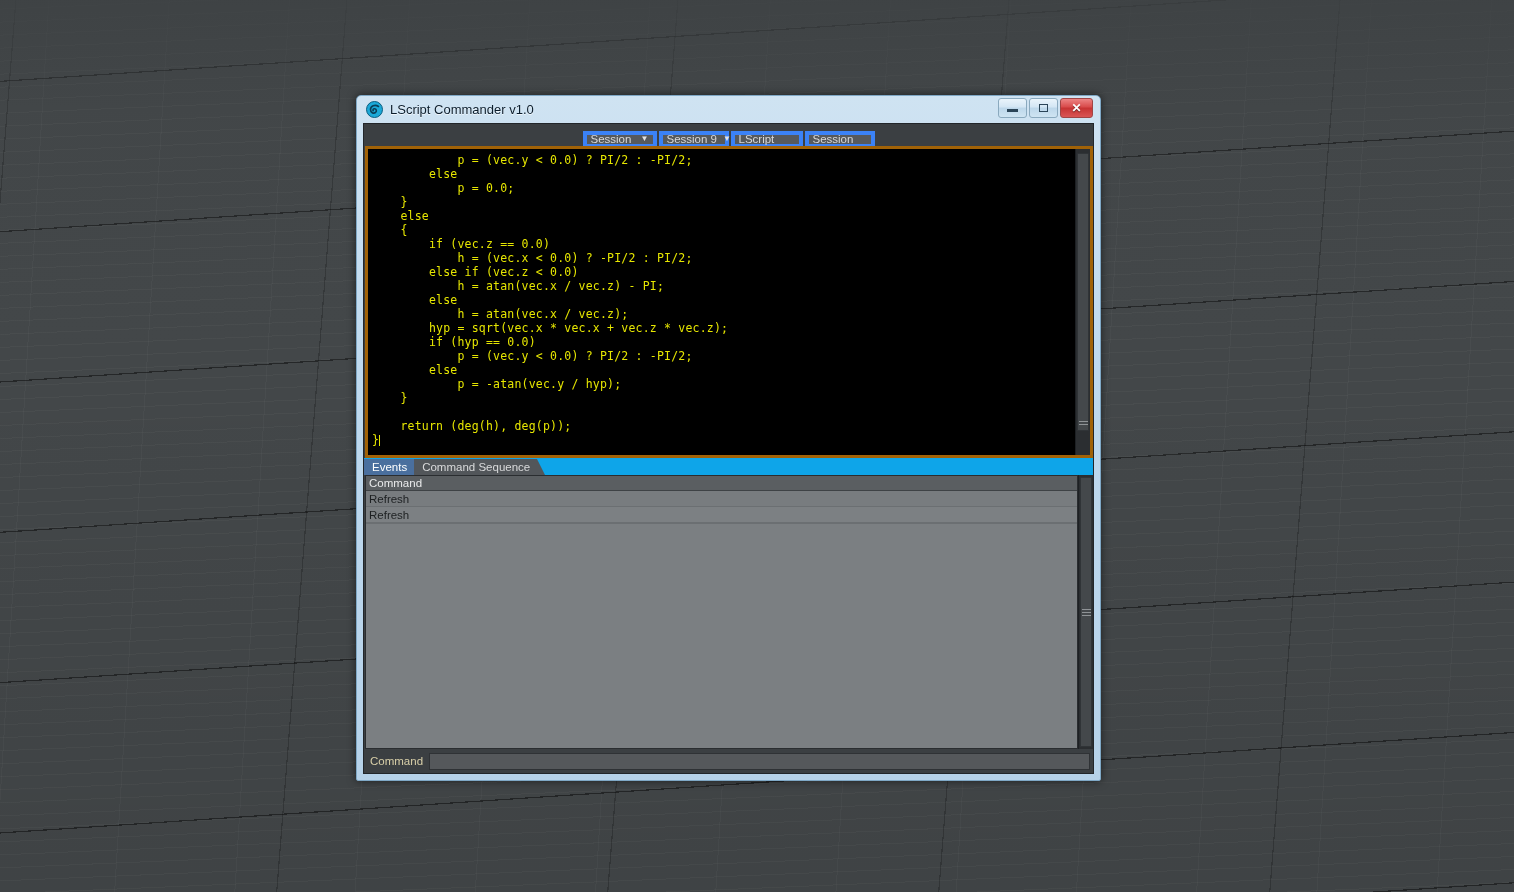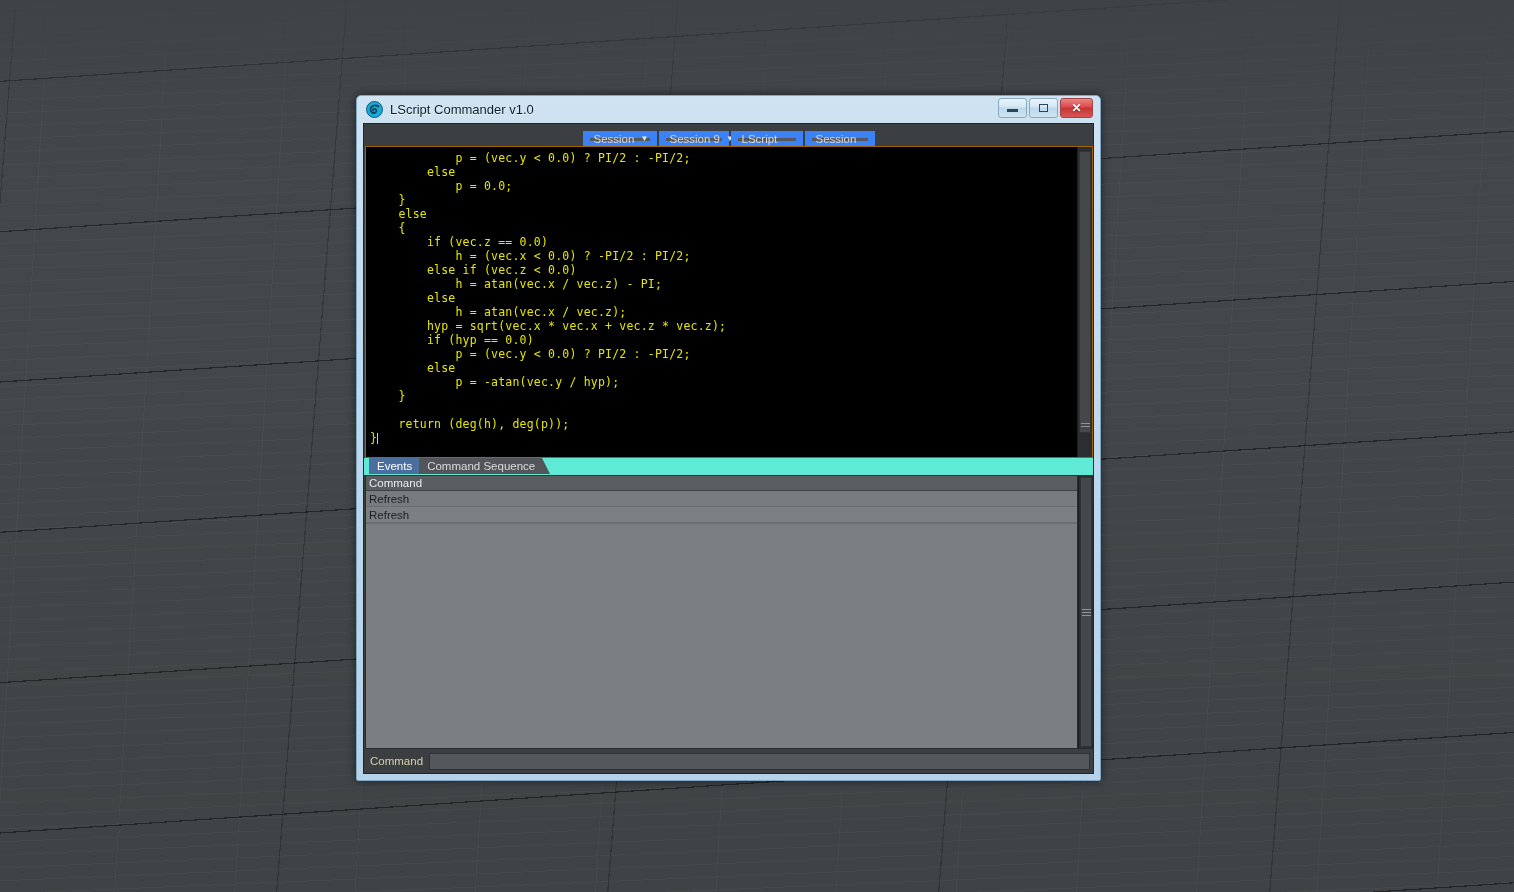--- a/index.html
+++ b/index.html
@@ -133,21 +133,21 @@
   #toolbar {
     height: 22px;
     flex: 0 0 22px;
     display: flex; align-items: center; justify-content: center;
     gap: 2px;
     background: #3b3f42;
   }
   .tb-ctl {
     height: 17px;
     background: #56595c;
-    border: 7px solid #3b82f6;
+    border: 4px solid #3b82f6;
     color: #d8d9da;
     font-size: 11.5px;
     display: flex; align-items: center;
     padding: 0 4px;
     white-space: nowrap;
     margin-top: 8px;
   }
   .tb-ctl.select { justify-content: space-between; gap: 6px; }
   .tb-ctl .chev {
     font-size: 8px; line-height: 1; color: #e2e3e4; padding-bottom: 1px;
@@ -156,21 +156,21 @@
   .w-session1 { width: 70px; }
   .w-execute  { width: 72px; }
   .w-install  { width: 70px; }
 
   
   #editor-wrap {
     display: flex;
     margin: 0 0 0 1px;
     flex: 0 0 312px;
     background: #000;
-    border: 1px solid #a16207;
+    border: 3px solid #a16207;
   }
   #code {
     flex: 1 1 auto;
     background: #000;
     color: #e6e600;
     font-family: "DejaVu Sans Mono", "Liberation Mono", monospace;
     font-size: 11.5px;
     line-height: 14px;
     padding: 4px 0 0 4px;
     white-space: pre;
@@ -205,23 +205,22 @@
     background: #8f9396;
   }
 
   
   #editor-scroll .thumb { top: 4px; bottom: 24px; }
   #editor-scroll .thumb .grip { position: absolute; bottom: 3px; }
 
   
   #tabs {
     flex: 0 0 17px;
-    display: flex; align-items: flex-start;
-    padding-left: 5px;
-    background: #5eead4;
+    display: flex; align-items: center;
+    background: #0ea5e9;
     position: relative;
   }
   .tab {
     height: 16px;
     display: flex; align-items: center;
     font-size: 11.5px;
     color: #d9dadb;
     padding: 0 7px 0 8px;
     position: relative;
     white-space: nowrap;

